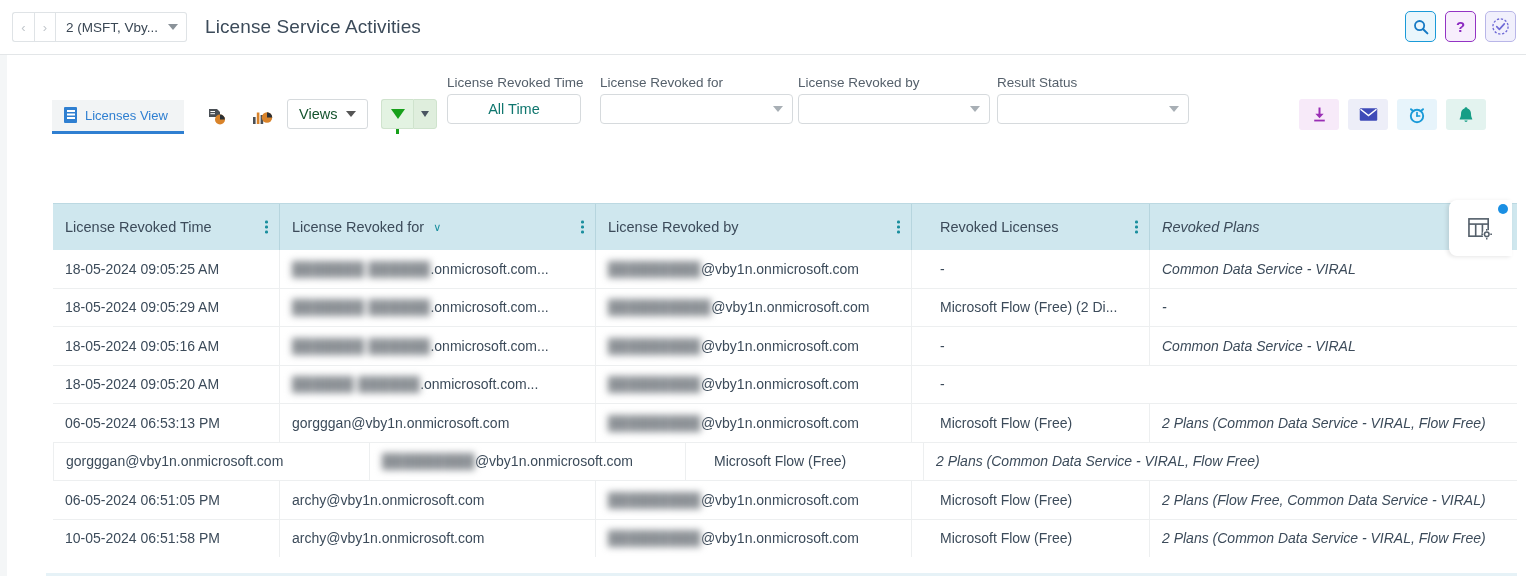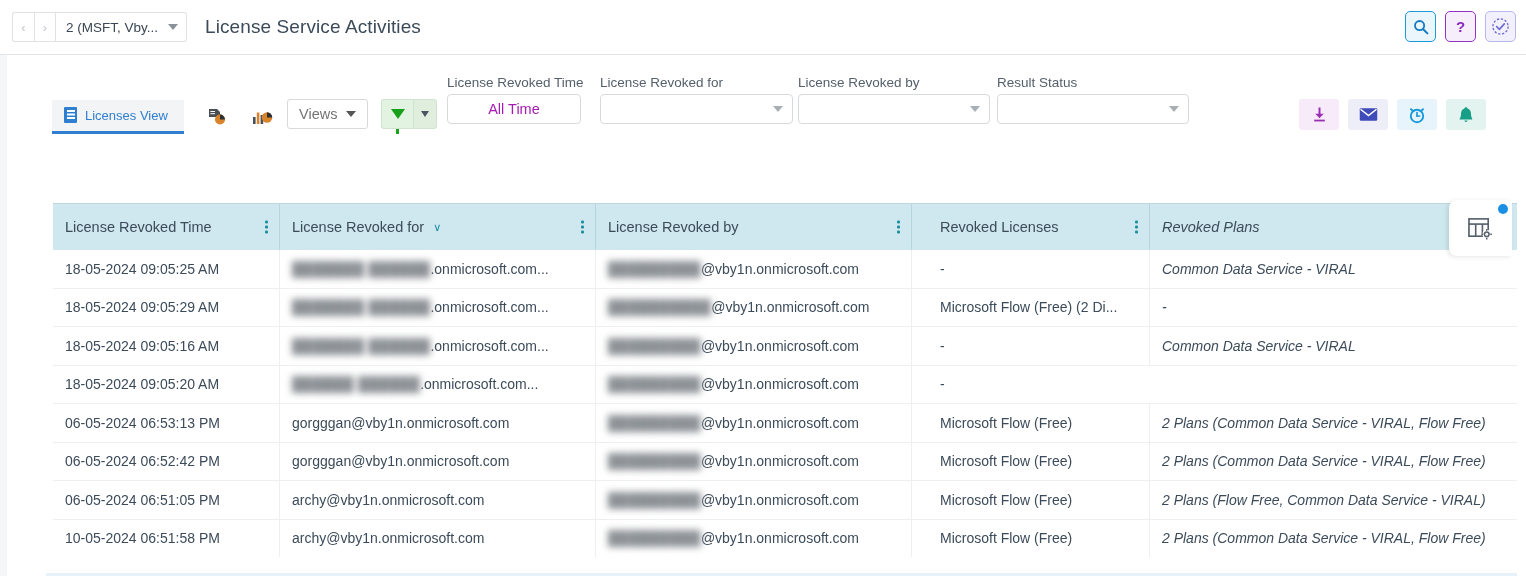--- a/index.html
+++ b/index.html
@@ -72,41 +72,41 @@
   .doc-icon {
     width:13px;height:16px;background:#2f7fd1;border-radius:1px; position:relative; display:inline-block;
   }
   .doc-icon:before{content:"";position:absolute;left:2.5px;top:3px;width:8px;height:1.6px;background:#fff;
     box-shadow:0 3.5px 0 #fff, 0 7px 0 #fff;}
   .icon-btn2 { margin-left:20px; display:flex; align-items:center; justify-content:center; width:26px;height:24px;}
   .views-btn {
     position:absolute; left:240px; top:24px;
     border:1px solid #d6dadd; border-radius:3px; background:#fff;
     height:30px; padding:0 11px; display:flex; align-items:center; gap:9px;
-    font-size:14.5px; color:#737373;
+    font-size:14.5px; color:#14532d;
   }
   .views-btn .caret{width:0;height:0;border-left:5px solid transparent;border-right:5px solid transparent;border-top:6px solid #555;}
   .filter-group { position:absolute; left:334px; top:24px; display:flex; height:30px; }
   .filter-main {
     width:32px; background:#e3f3e2; border:1px solid #cfe3cd; border-right:none; border-radius:3px 0 0 3px;
     display:flex;align-items:center;justify-content:center;
   }
   .funnel { width:0;height:0;border-left:7px solid transparent;border-right:7px solid transparent;border-top:10px solid #17a01a; position:relative;}
   .funnel:after{content:"";position:absolute;left:-1.4px;top:10px;width:2.8px;height:5px;background:#17a01a;}
   .filter-caret {
     width:24px; background:#dfeedd; border:1px solid #cfe3cd; border-radius:0 3px 3px 0;
     display:flex;align-items:center;justify-content:center;
   }
   .filter-caret i{width:0;height:0;border-left:4.5px solid transparent;border-right:4.5px solid transparent;border-top:6px solid #4a5561;display:block;}
 
   .field { position:absolute; top:0; }
   .field .lbl { font-size:13.5px; color:#55606b; display:block; margin-bottom:4px; white-space:nowrap; }
   .field .box {
     height:30px; border:1px solid #d6dadd; border-radius:4px; background:#fff;
-    display:flex; align-items:center; font-size:14.5px; color:#a21caf;
+    display:flex; align-items:center; font-size:14.5px; color:#0f766e;
   }
   .field .box.center { justify-content:center; }
   .field .box .dd-caret{ margin-left:auto; margin-right:9px;
     width:0;height:0;border-left:5px solid transparent;border-right:5px solid transparent;border-top:6px solid #a8afb5;}
 
   #f-time { left:400px; width:134px; }
   #f-for  { left:553px; width:193px; }
   #f-by   { left:751px; width:192px; }
   #f-status{left:950px; width:192px; }
 
@@ -417,21 +417,20 @@
               <span>gorgggan@vby1n.onmicrosoft.com</span>
             </div>
             <div class="cell c3 sep">
               <span class="blur">█████████</span>
               <span>@vby1n.onmicrosoft.com</span>
             </div>
             <div class="cell c4 sep">Microsoft Flow (Free)</div>
             <div class="cell c5 sep">2 Plans (Common Data Service - VIRAL, Flow Free)</div>
           </div>
           <div class="row">
-            <div class="cell c1">06-05-2024 06:52:42 PM</div>
             <div class="cell c2 sep">
               <span>gorgggan@vby1n.onmicrosoft.com</span>
             </div>
             <div class="cell c3 sep">
               <span class="blur">█████████</span>
               <span>@vby1n.onmicrosoft.com</span>
             </div>
             <div class="cell c4 sep">Microsoft Flow (Free)</div>
             <div class="cell c5 sep">2 Plans (Common Data Service - VIRAL, Flow Free)</div>
           </div>

